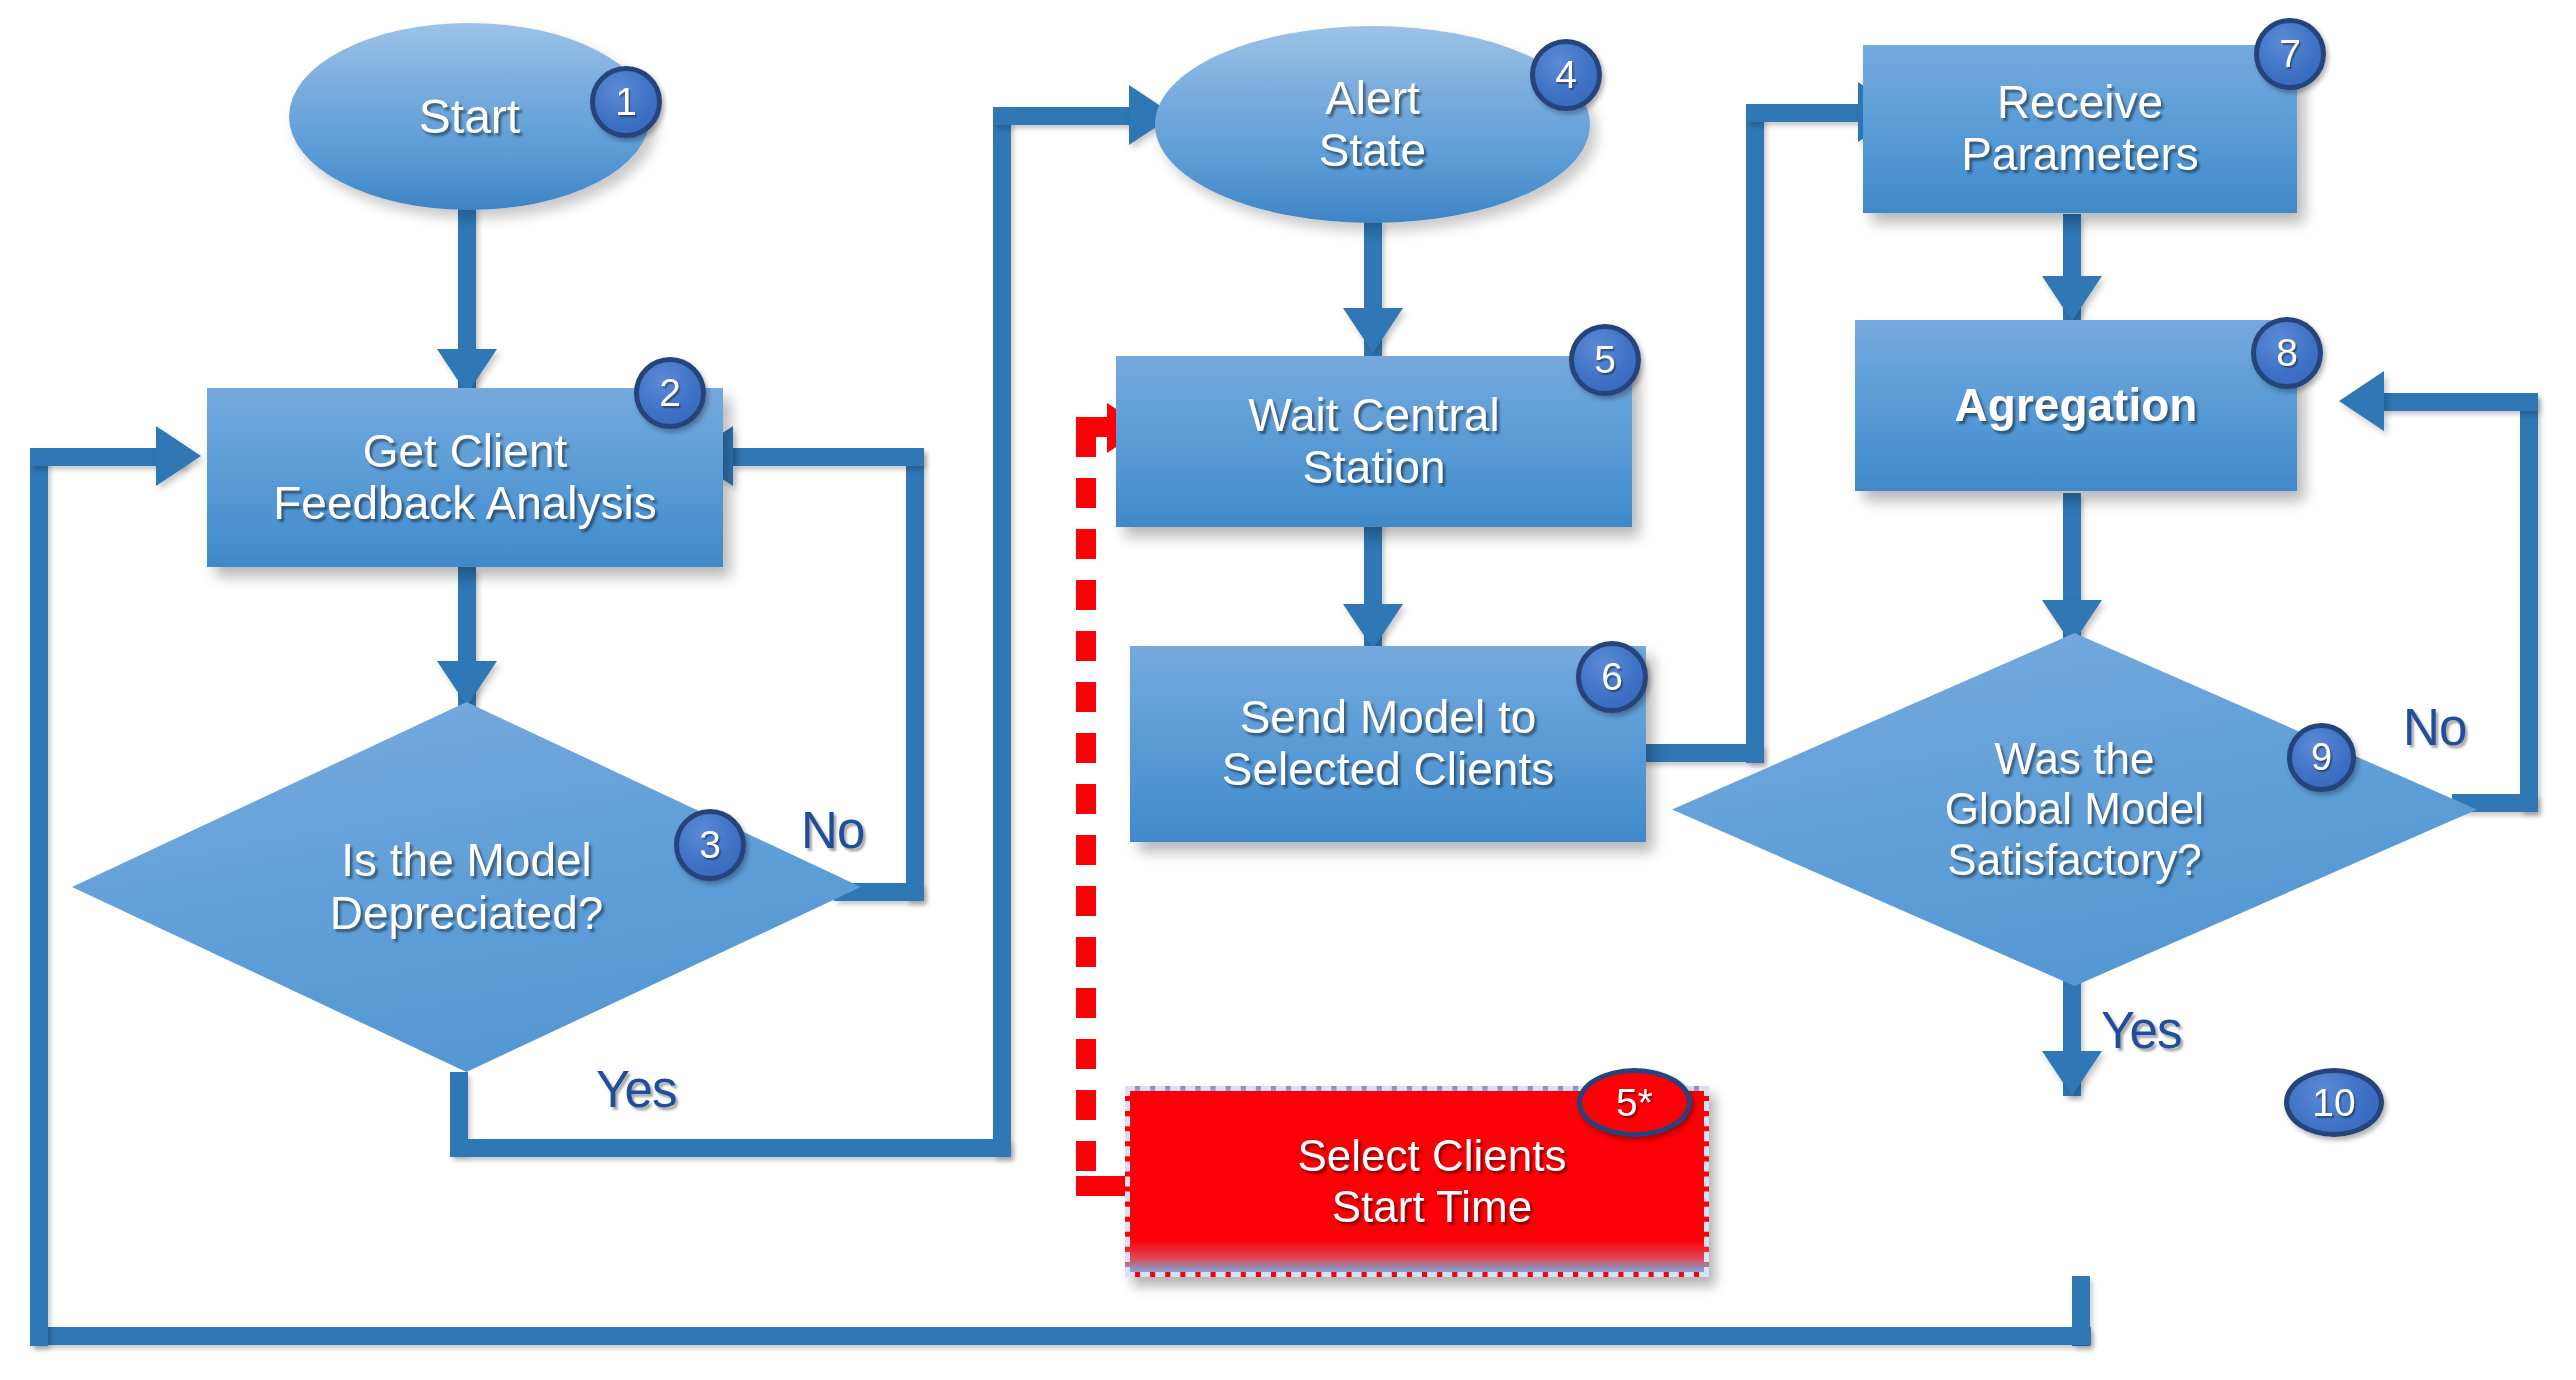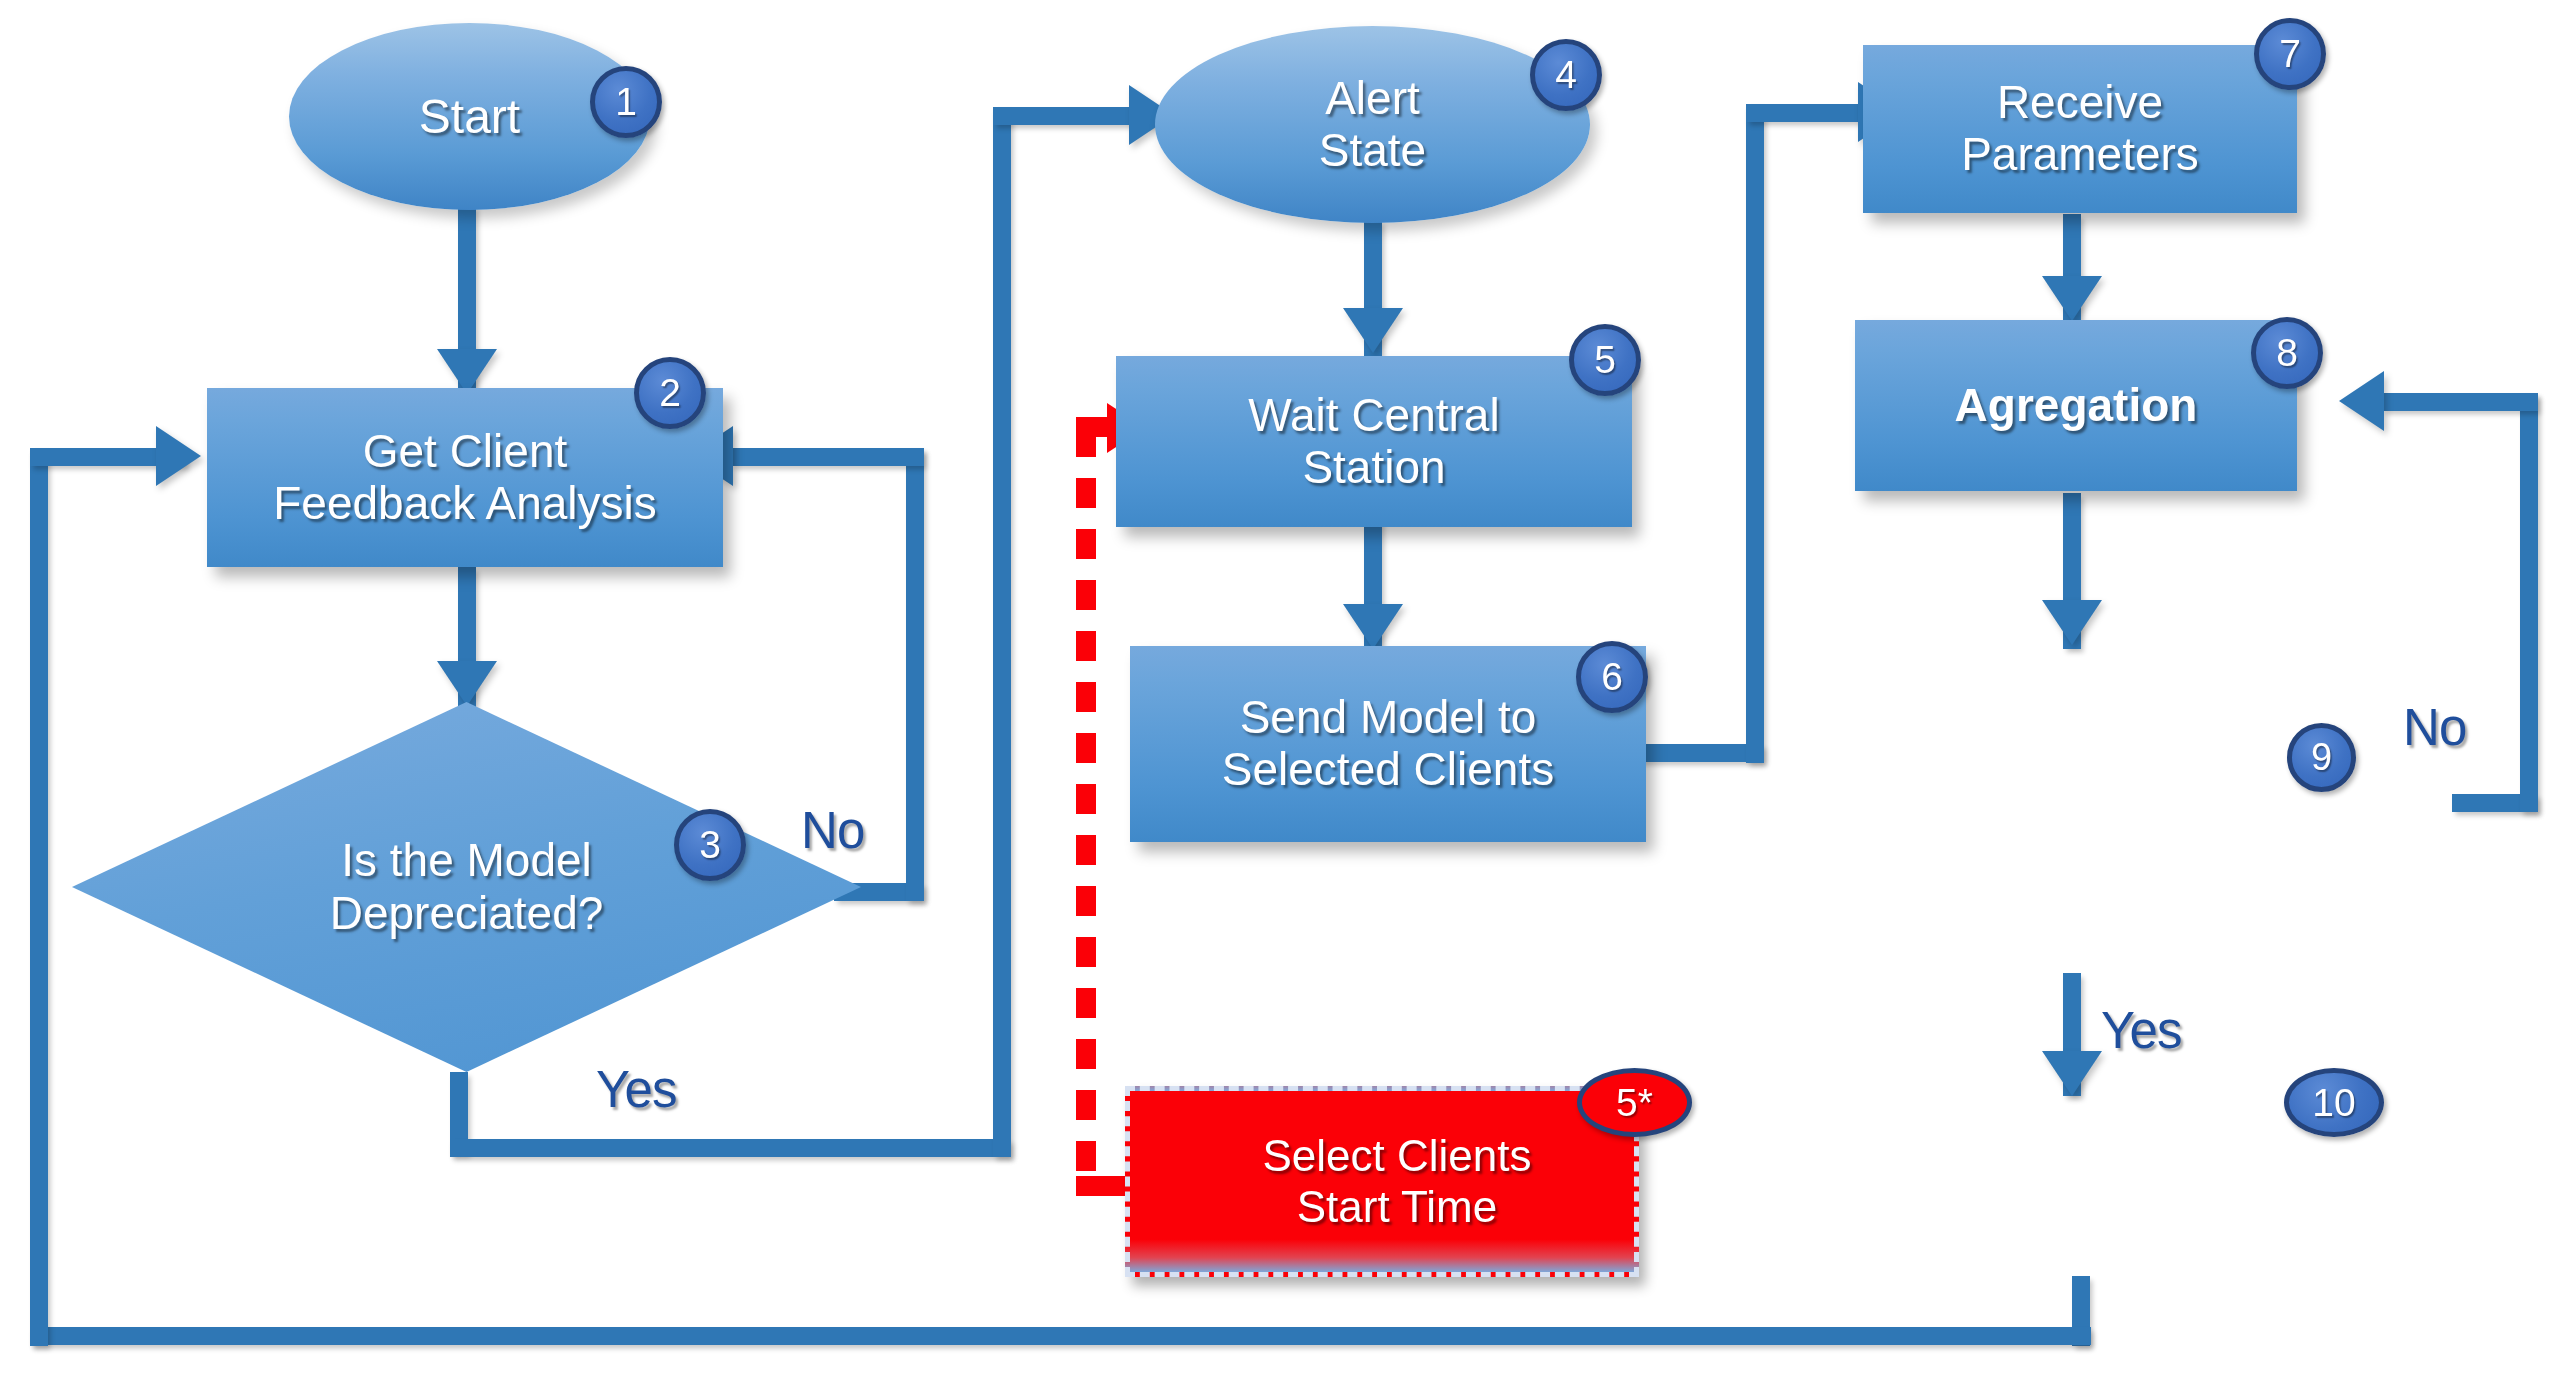--- a/index.html
+++ b/index.html
@@ -184,29 +184,37 @@
     <span>7</span>
   </div>
 
   <div class="node proc" style="left:1855px;top:320px;width:442px;height:171px;font-size:46px;font-weight:bold;">
     <span style="white-space:pre-line;">Agregation</span>
   </div>
   <div class="badge" style="left:2251px;top:317px;width:62px;height:62px;font-size:39px;">
     <span>8</span>
   </div>
 
+  <div class="diamond-wrap" style="left:1672px;top:633px;width:805px;height:353px;">
+    <div class="dshape"></div>
+    <div class="dtext" style="font-size:44px;">
+      <span style="white-space:pre-line;">Was the
+Global Model
+Satisfactory?</span>
+    </div>
+  </div>
   <div class="badge" style="left:2287px;top:723px;width:59px;height:59px;font-size:38px;">
     <span>9</span>
   </div>
 
   <div class="badge" style="left:2284px;top:1068px;width:90px;height:59px;border-radius:50%;font-size:39px;">
     <span>10</span>
   </div>
 
-  <div class="redbox" style="left:1125px;top:1086px;width:514px;height:191px;font-size:44px;padding-left:30px;">
+  <div class="redbox" style="left:1125px;top:1086px;width:584px;height:191px;font-size:44px;padding-left:30px;">
     <span style="white-space:pre-line;">Select Clients
 Start Time</span>
   </div>
   <div class="badge red" style="left:1577px;top:1068px;width:105px;height:59px;font-size:39px;">
     <span>5*</span>
   </div>
 
   <div class="yn" style="left:801px;top:801px;font-size:51px;">
     <span>No</span>
   </div>

